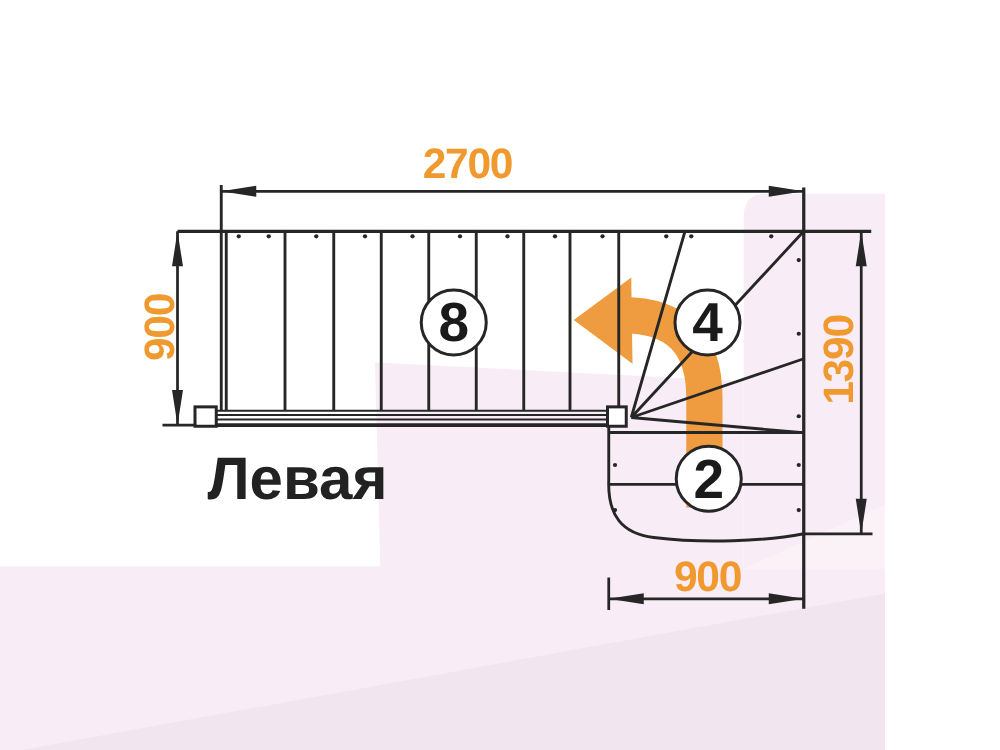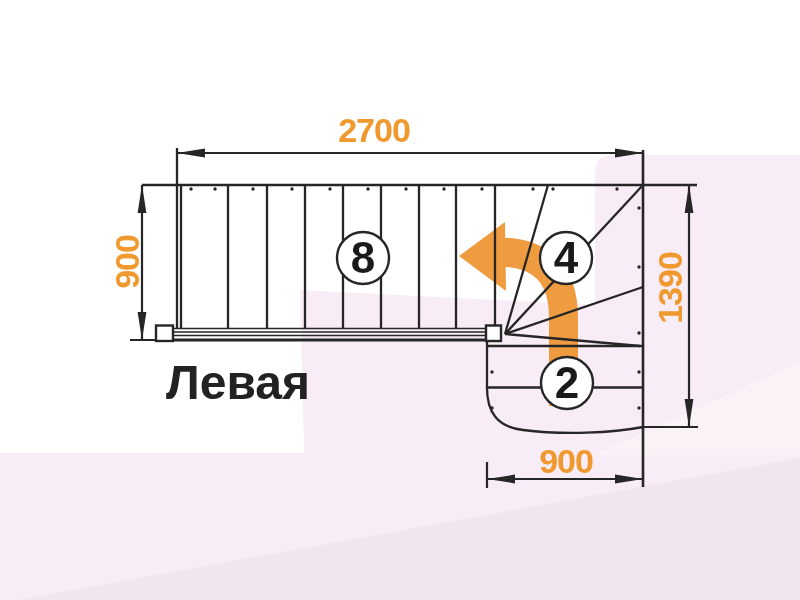--- a/index.html
+++ b/index.html
@@ -1,16 +1,16 @@
 <!DOCTYPE html>
 <html><head>
 <meta charset="utf-8">
 <style>
   html,body{margin:0;padding:0;background:#fff;}
-  #stage{position:relative;width:800px;height:600px;overflow:hidden;background:#fff;}
+  #stage{position:relative;width:708px;height:600px;overflow:hidden;background:#fff;}
   svg{display:block;}
   text{font-family:"Liberation Sans","DejaVu Sans",sans-serif;font-weight:bold;}
   .dim-text{font-size:34px;letter-spacing:-1px;}
   .circle-num{font-size:44px;fill:#1a1a1a;}
   .plan-title{font-size:48px;fill:#222;}
   .blk{stroke:#262626;fill:none;}
 </style>
 </head>
 <body>
 

